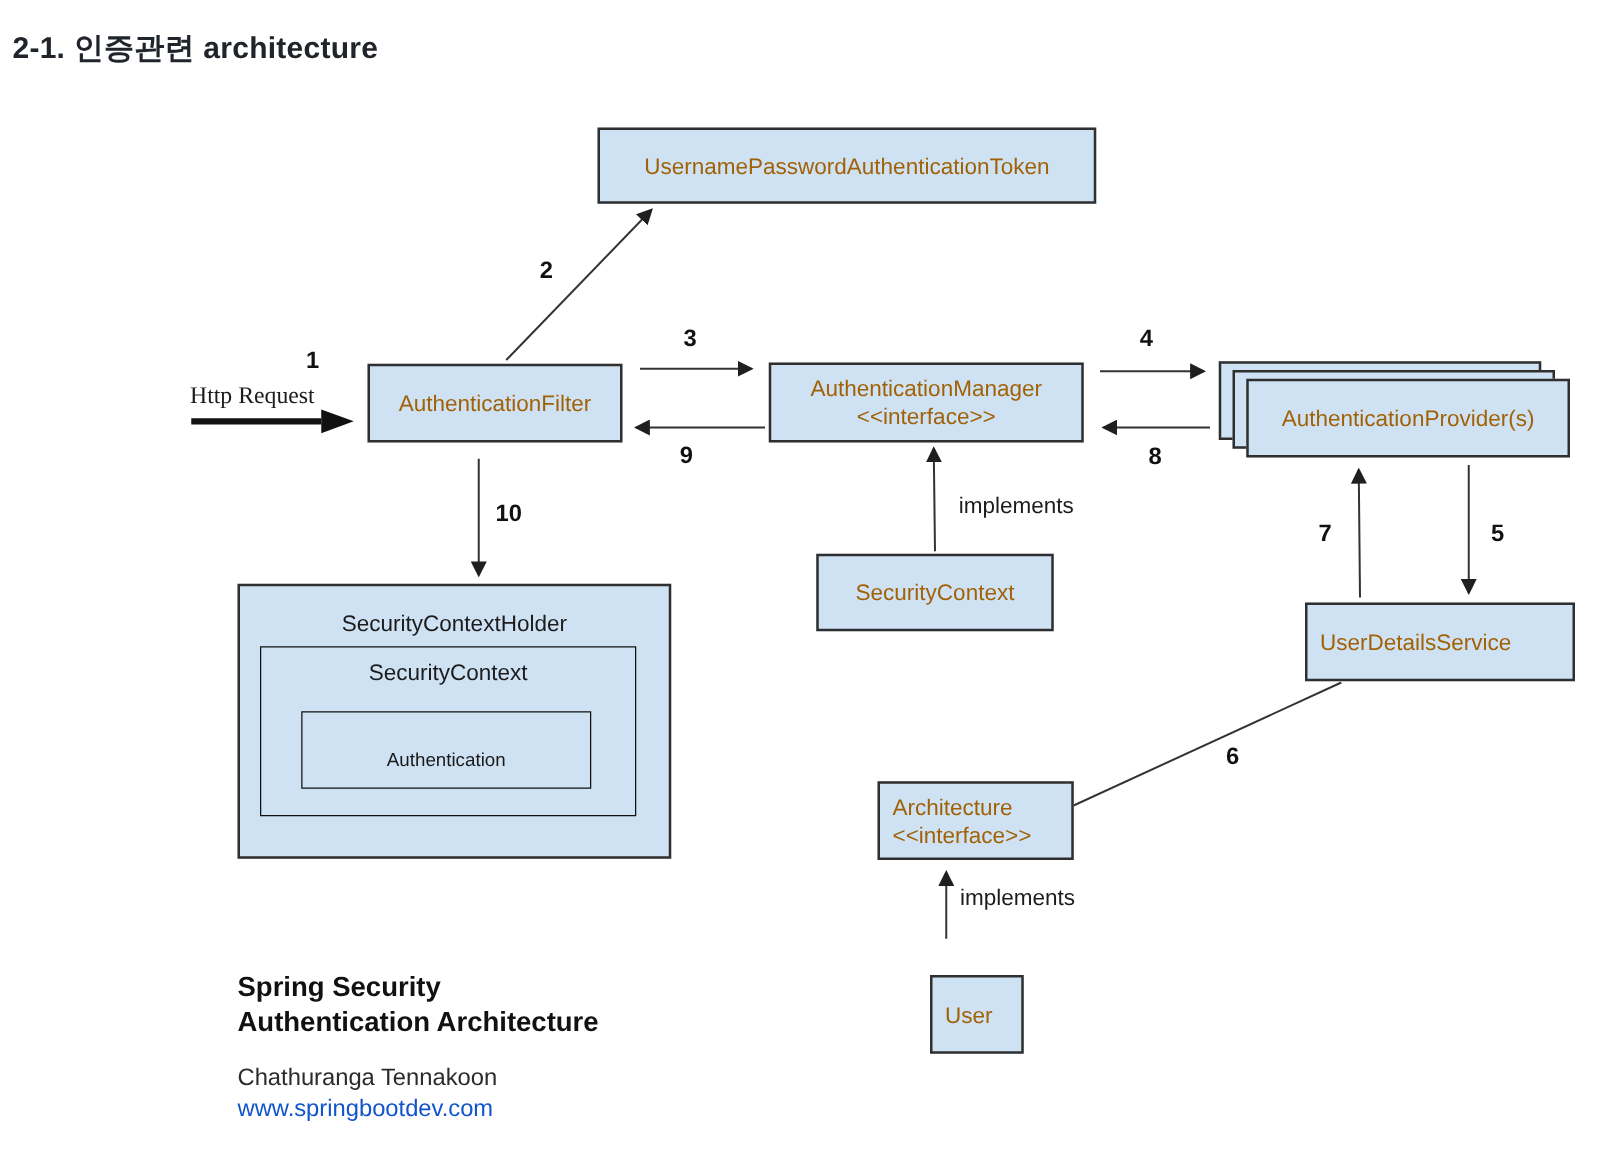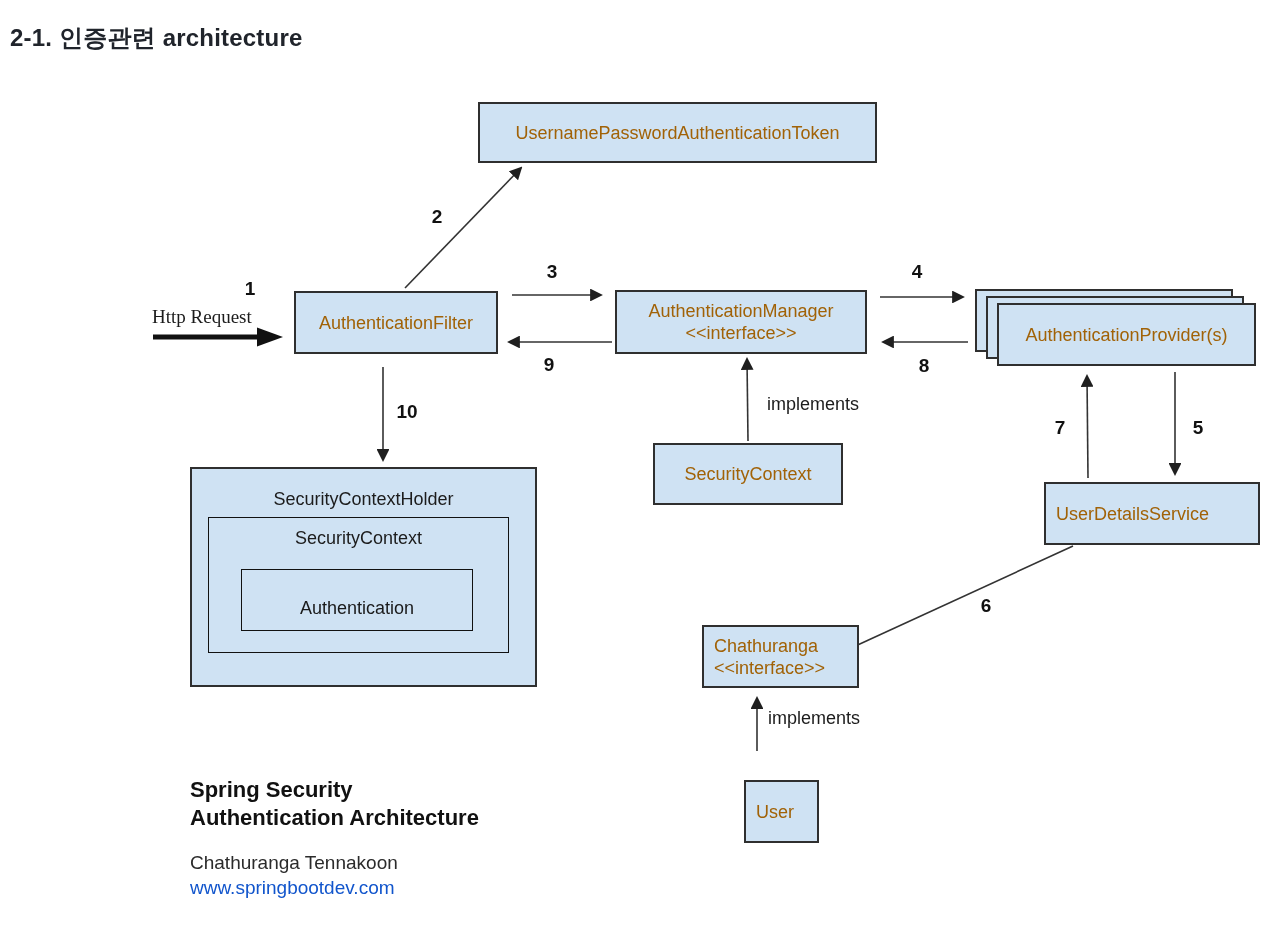--- a/index.html
+++ b/index.html
@@ -95,31 +95,31 @@
 
   <div class="node" style="left:653px;top:443px;width:190px;height:62px;">
     <span>SecurityContext</span>
   </div>
 
   <div class="container-node" style="left:190px;top:467px;width:347px;height:220px;">
     <div class="container-title" style="margin-top:20px;">SecurityContextHolder</div>
     <div class="inner-box" style="left:16px;top:48px;width:301px;height:136px;">
       <div class="container-title" style="margin-top:10px;">SecurityContext</div>
       <div class="inner-box" style="left:32px;top:51px;width:232px;height:62px;display:flex;align-items:center;justify-content:center;">
-        <span style="font-size:18px;margin-top:16px;">Authentication</span>
+        <span style="font-size:15px;margin-top:16px;">Authentication</span>
       </div>
     </div>
   </div>
 
   <div class="node left-align" style="left:1020px;top:482px;width:216px;height:63px;">
     <span>UserDetailsService</span>
   </div>
 
   <div class="node left-align" style="left:678px;top:625px;width:157px;height:63px;">
-    <span>Chathuranga</span>
+    <span>Architecture</span>
     <span>&lt;&lt;interface&gt;&gt;</span>
   </div>
 
   <div class="node left-align" style="left:720px;top:780px;width:75px;height:63px;">
     <span>User</span>
   </div>
 
   <div class="edge-label" style="left:152px;top:306px;font-size:19px;font-family:Liberation Serif, serif;">Http Request</div>
   <div class="edge-label" style="left:767px;top:394px;">implements</div>
   <div class="edge-label" style="left:768px;top:708px;">implements</div>

